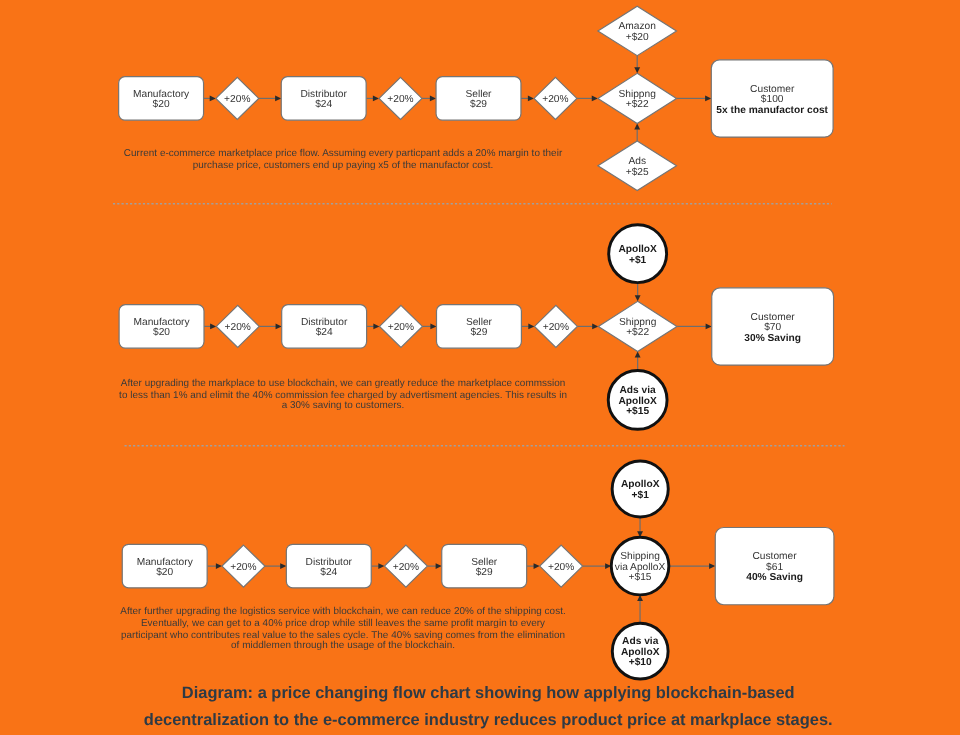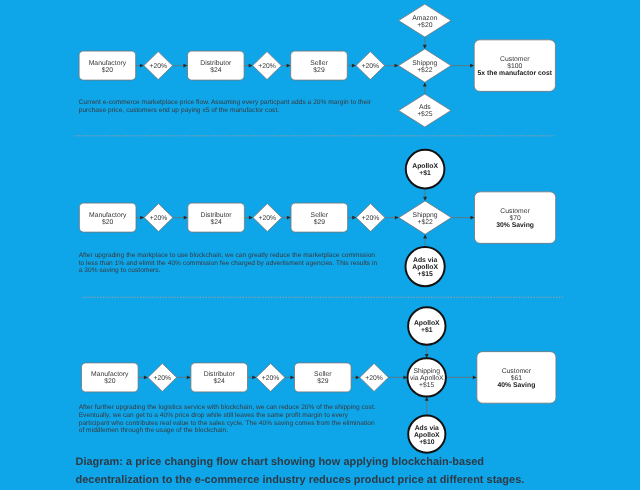--- a/index.html
+++ b/index.html
@@ -1,17 +1,17 @@
 <!DOCTYPE html>
 <html><head>
 <meta charset="utf-8">
 <style>
   html,body{margin:0;padding:0;background:#ffffff;}
   body{width:640px;height:490px;font-family:"Liberation Sans",sans-serif;overflow:hidden;-webkit-font-smoothing:antialiased;text-rendering:geometricPrecision;}
-  #page{position:relative;width:640px;height:490px;background:#0ea5e9;will-change:transform;transform:translateZ(0);}
+  #page{position:relative;width:640px;height:490px;background:#f97316;will-change:transform;transform:translateZ(0);text-align:center;}
   #flow{position:absolute;left:0;top:0;width:640px;height:490px;}
   .para{position:absolute;font-size:6.6px;line-height:7.7px;color:#3a3a3a;letter-spacing:0.005em;}
   .caption{position:absolute;font-size:10.95px;line-height:17.8px;font-weight:bold;color:#2e3a45;letter-spacing:0.01px;}
   .nodetext{font-size:6.8px;fill:#353535;text-anchor:middle;font-family:"Liberation Sans",sans-serif;}
   .nodetext.b{font-weight:bold;fill:#1a1a1a;}
   .shape-thin{fill:#ffffff;stroke:#757575;stroke-width:0.8;}
   .shape-thick{fill:#ffffff;stroke:#111111;stroke-width:1.95;}
   .edge{stroke:#6e6e6e;stroke-width:0.8;fill:none;}
   .edge-arrow{fill:#2a2a2a;}
   .divider{stroke:#a0a0a0;stroke-width:1;stroke-dasharray:1.45 1.4;}
@@ -169,15 +169,15 @@
         <text x="516.4" y="386.79999999999995" class="nodetext b">40% Saving</text>
       </g>
       <line x1="75.3" y1="135.8" x2="554.5" y2="135.8" class="divider"></line>
       <line x1="83" y1="297.2" x2="563" y2="297.2" class="divider"></line>
     </svg>
   <div class="para" style="left:78.7px;top:99.3px;width:300px;">Current e-commerce marketplace price flow. Assuming every particpant adds a 20% margin to their purchase price, customers end up paying x5 of the manufactor cost.</div>
   <div class="para" style="left:78.7px;top:251.9px;width:300px;">After upgrading the markplace to use blockchain, we can greatly reduce the marketplace commssion to less than 1% and elimit the 40% commission fee charged by advertisment agencies. This results in a 30% saving to customers.</div>
   <div class="para" style="left:78.7px;top:404.1px;width:300px;">After further upgrading the logistics service with blockchain, we can reduce 20% of the shipping cost. Eventually, we can get to a 40% price drop while still leaves the same profit margin to every participant who contributes real value to the sales cycle. The 40% saving comes from the elimination of middlemen through the usage of the blockchain.</div>
   <div class="caption" style="left:75.5px;top:454px;width:500px;">
     <div>Diagram: a price changing flow chart showing how applying blockchain-based</div>
-    <div>decentralization to the e-commerce industry reduces product price at different stages.</div>
+    <div>decentralization to the e-commerce industry reduces product price at markplace stages.</div>
   </div>
 </div>
 
 </body></html>

